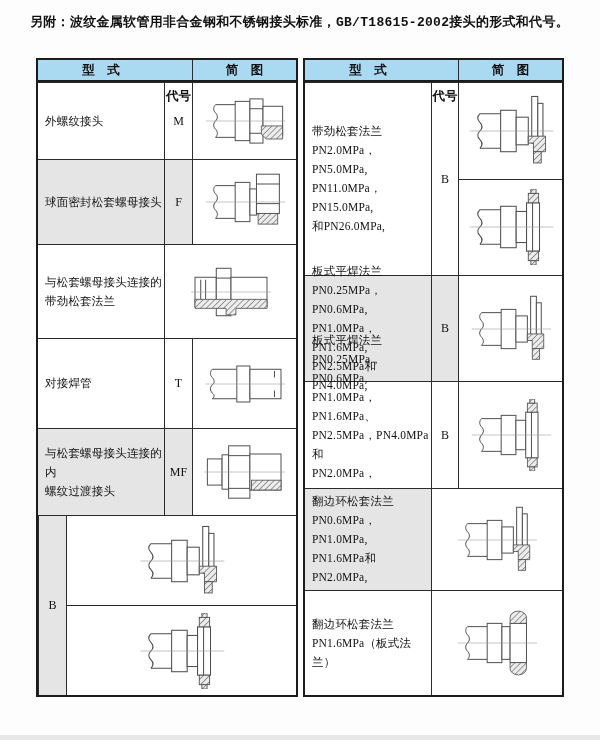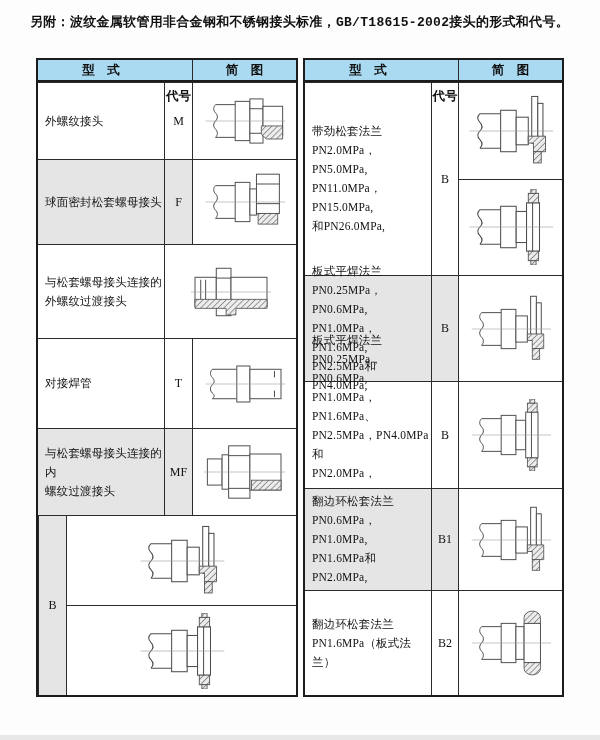--- a/index.html
+++ b/index.html
@@ -169,21 +169,21 @@
       <div class="c-diag">
         <svg class="fig">
             <use href="#sym-f"></use>
           </svg>
       </div>
     </div>
 
     <div class="row lr2">
       <div class="c-type">
           <span class="tx">与松套螺母接头连接的
-外螺纹过渡接头</span>
+带劲松套法兰</span>
         </div>
       <div class="c-diag">
         <svg class="fig">
             <use href="#sym-mm"></use>
           </svg>
       </div>
     </div>
 
     <div class="row lr4">
       <div class="c-type">
@@ -287,34 +287,32 @@
           </svg>
       </div>
     </div>
 
     <div class="row rr3 hl">
       <div class="c-type">
           <span class="tx">翻边环松套法兰
 PN0.6MPa，PN1.0MPa,
 PN1.6MPa和PN2.0MPa,</span>
         </div>
-      <div class="c-code">B1</div>
       <div class="c-diag">
         <svg class="fig">
             <use href="#sym-flange-up"></use>
           </svg>
       </div>
     </div>
 
     <div class="row rr4">
       <div class="c-type">
           <span class="tx">翻边环松套法兰
 PN1.6MPa（板式法兰）</span>
         </div>
-      <div class="c-code">B2</div>
       <div class="c-diag">
         <svg class="fig">
             <use href="#sym-b2"></use>
           </svg>
       </div>
     </div>
   </div>
 </div>
 
 <div class="bottom-strip"></div>

